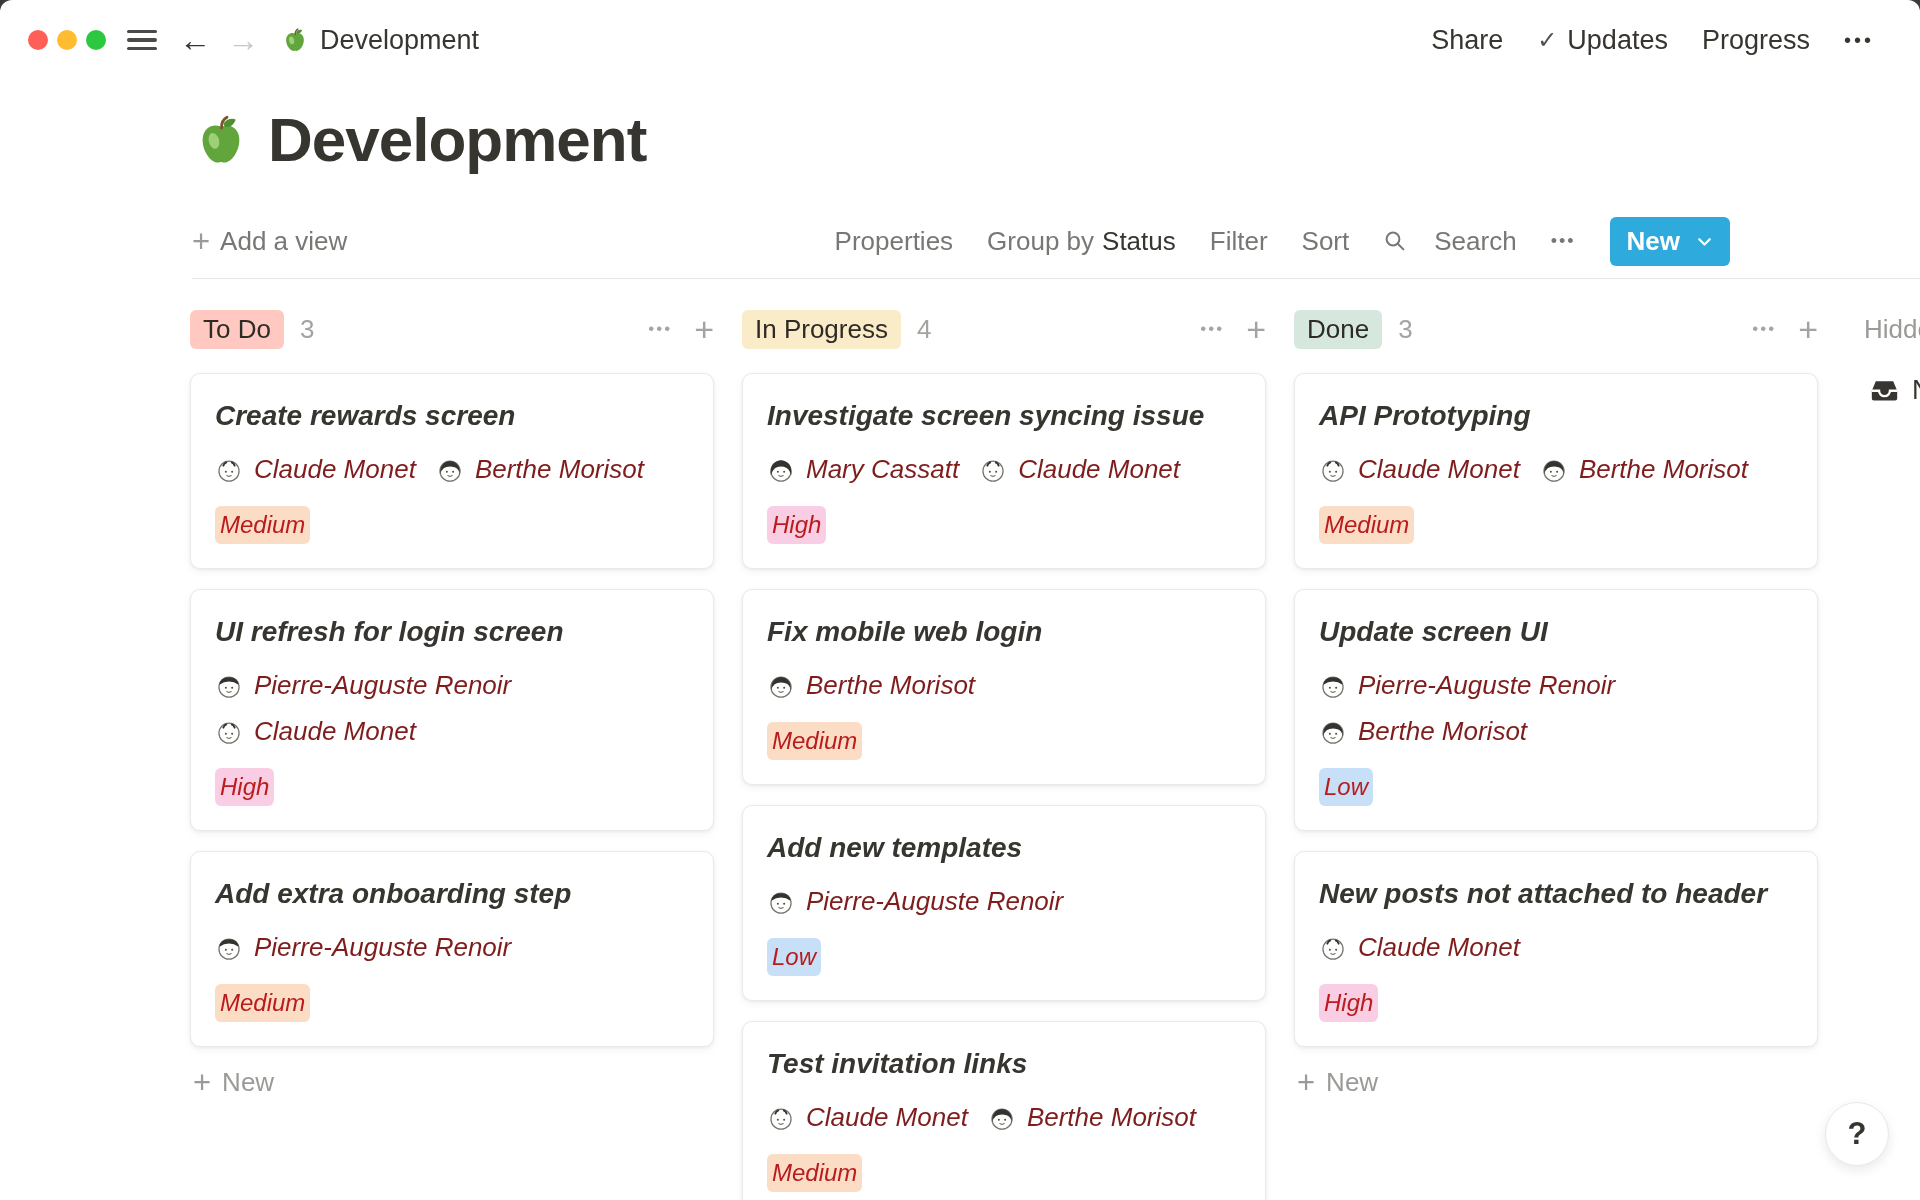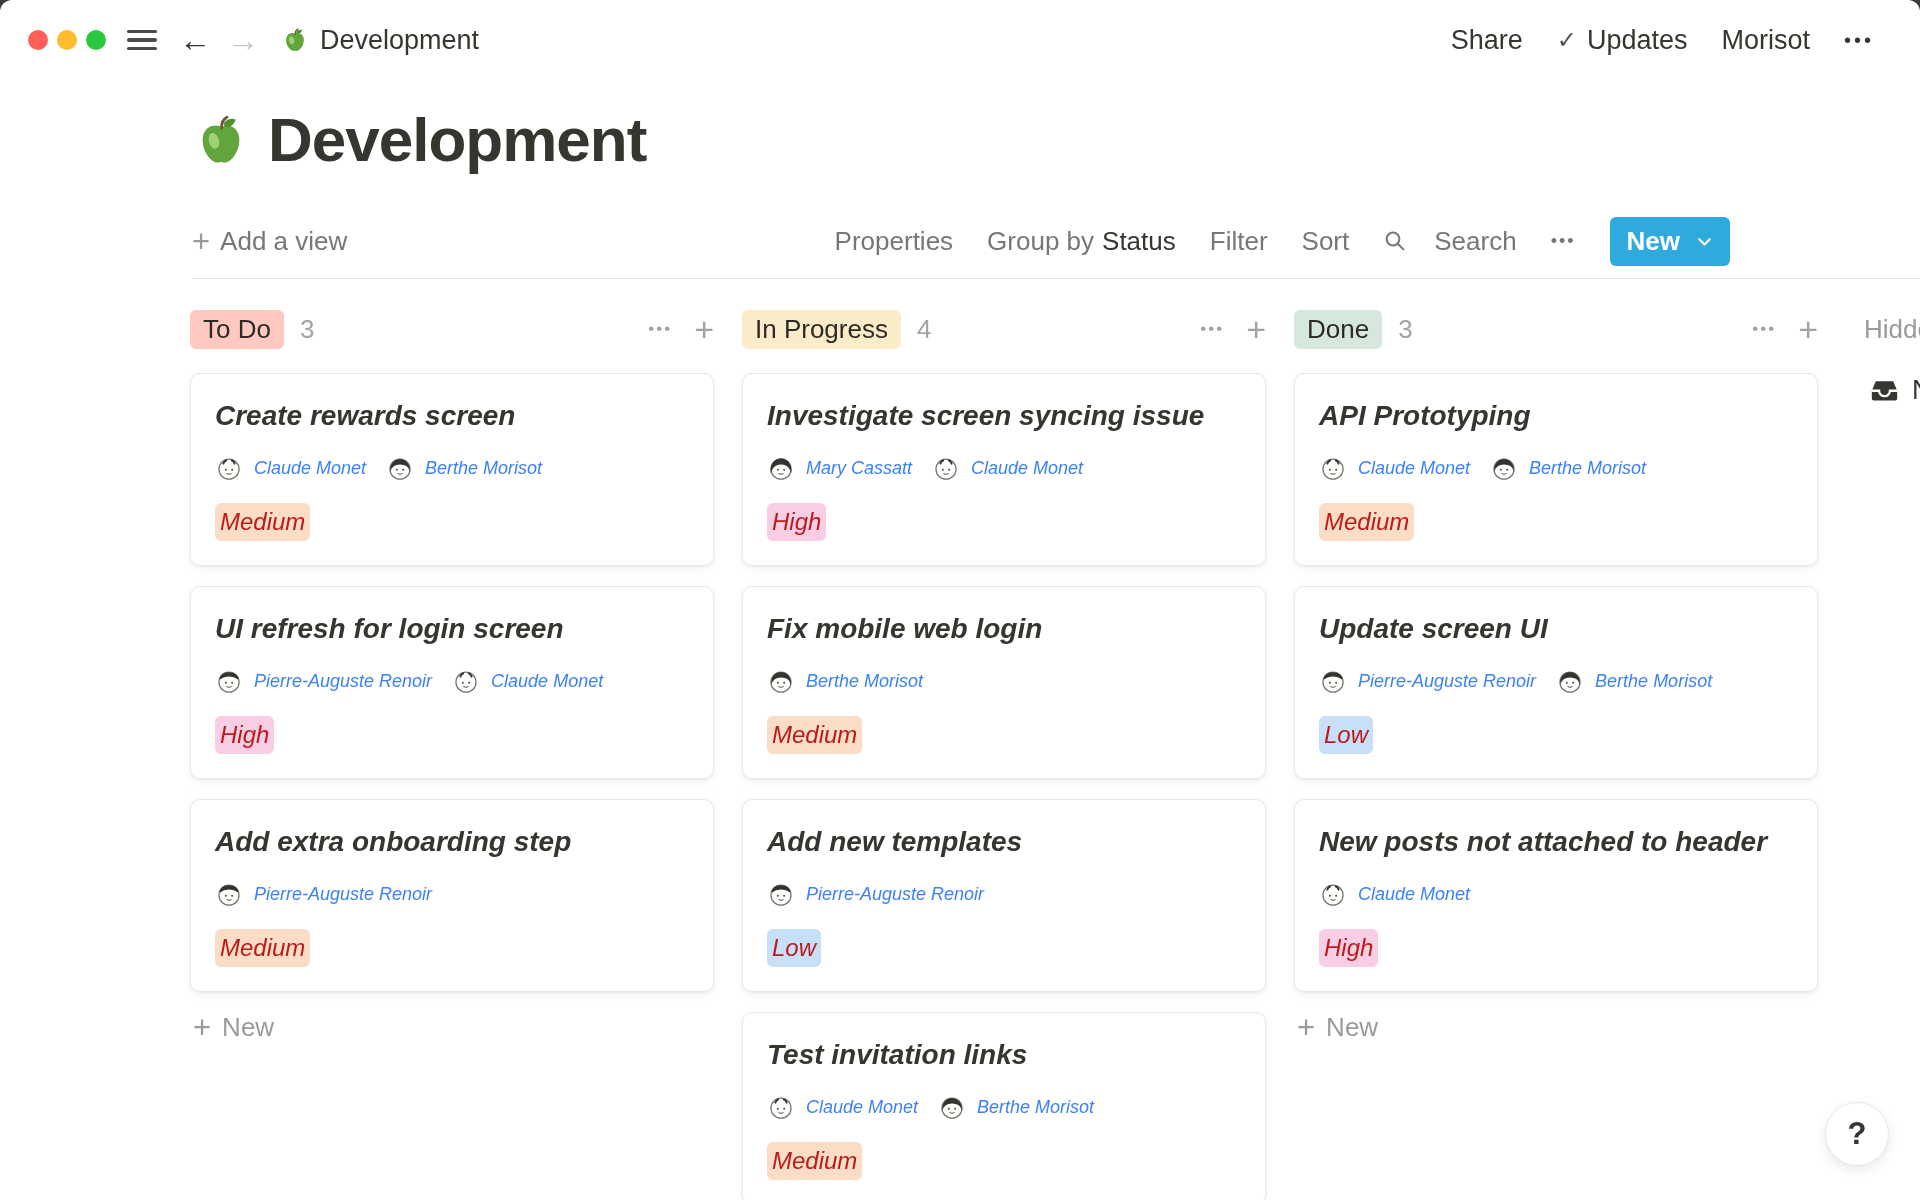--- a/index.html
+++ b/index.html
@@ -61,21 +61,21 @@
   .dots-sm{font-size:17px;letter-spacing:2px;color:#A5A3A0;cursor:pointer;}
   .plus-sm{font-size:34px;font-weight:300;color:#A5A3A0;line-height:0.9;cursor:pointer;}
   .card{background:#fff;border:1px solid #E9E9E7;border-radius:10px;
     box-shadow:0 1px 3px rgba(15,15,15,.05),0 3px 9px rgba(15,15,15,.05);
     padding:22px 24px 24px;margin-bottom:20px;cursor:pointer;font-style:italic;}
   .card-title{font-size:28px;font-weight:600;color:#37352F;margin:4px 0 22px;}
   .assignees{display:flex;flex-wrap:wrap;column-gap:20px;row-gap:15px;}
   .assignee{display:flex;align-items:center;gap:11px;}
   .avatar{width:28px;height:28px;flex:none;display:flex;}
   .avatar svg{width:100%;height:100%;}
-  .assignee-name{font-size:18px;color:#3b82f6;white-space:nowrap;}
+  .assignee-name{font-size:26px;color:#7f1d1d;white-space:nowrap;}
   .tag{display:inline-block;margin-top:21px;padding:5px 5px;border-radius:6px;font-size:24px;color:#b91c1c;}
   .new-row{display:flex;align-items:center;gap:11px;margin:11px 0 0 3px;color:#9B9A97;font-size:26px;cursor:pointer;}
   .new-row .plus-icon{color:#9B9A97;}
   
   .hidden-stub{flex:none;width:260px;white-space:nowrap;}
   .hidden-header{font-size:26px;color:#9B9A97;line-height:40px;margin-left:18px;}
   .hidden-item{display:flex;align-items:center;gap:13px;margin:26px 0 0 24px;font-size:27px;font-weight:500;color:#37352F;cursor:pointer;}
   .inbox-icon{width:29px;height:29px;display:flex;}
   
   .help-btn{position:absolute;right:31px;bottom:34px;width:64px;height:64px;border-radius:50%;
@@ -114,21 +114,21 @@
         <path d="M19.6 7.6c2-2.7 5.1-3.3 7.5-2.4-.6 2.5-2.8 4.6-5.4 4.7-1.3.1-2-.8-2.1-2.3z" fill="#4E8F2E"></path>
       </svg>
     </span>
     <span class="tb-title">Development</span>
     <div class="tb-right">
       <span class="clickable">Share</span>
       <span class="updates">
         <span class="check-icon">✓</span>
         <span>Updates</span>
       </span>
-      <span class="clickable">Morisot</span>
+      <span class="clickable">Progress</span>
       <span class="more-dots">•••</span>
     </div>
   </header>
 
   <div class="page-title">
     <span class="pt-apple">
       <svg viewBox="0 0 36 36">
         <path d="M18.6 10.2C16.4 8.4 11.8 8.5 9.1 11.2c-3.6 3.6-3.2 10.8.4 16.2 2.4 3.6 5.6 5.3 7.8 4.4.4-.2 1-.2 1.4 0 2.2.9 5.4-.8 7.8-4.4 3.6-5.4 4-12.6.4-16.2-2.7-2.7-7.2-2.8-8.3-1z" fill="#61A53C"></path>
         <ellipse cx="13.6" cy="18.5" rx="3.2" ry="5" fill="#A9D87F" opacity="0.85" transform="rotate(-14 13.6 18.5)"></ellipse>
         <path d="M18.4 10.6c-.3-2.7 1-5.4 3.3-6.7" stroke="#7a5530" stroke-width="1.8" fill="none" stroke-linecap="round"></path>

